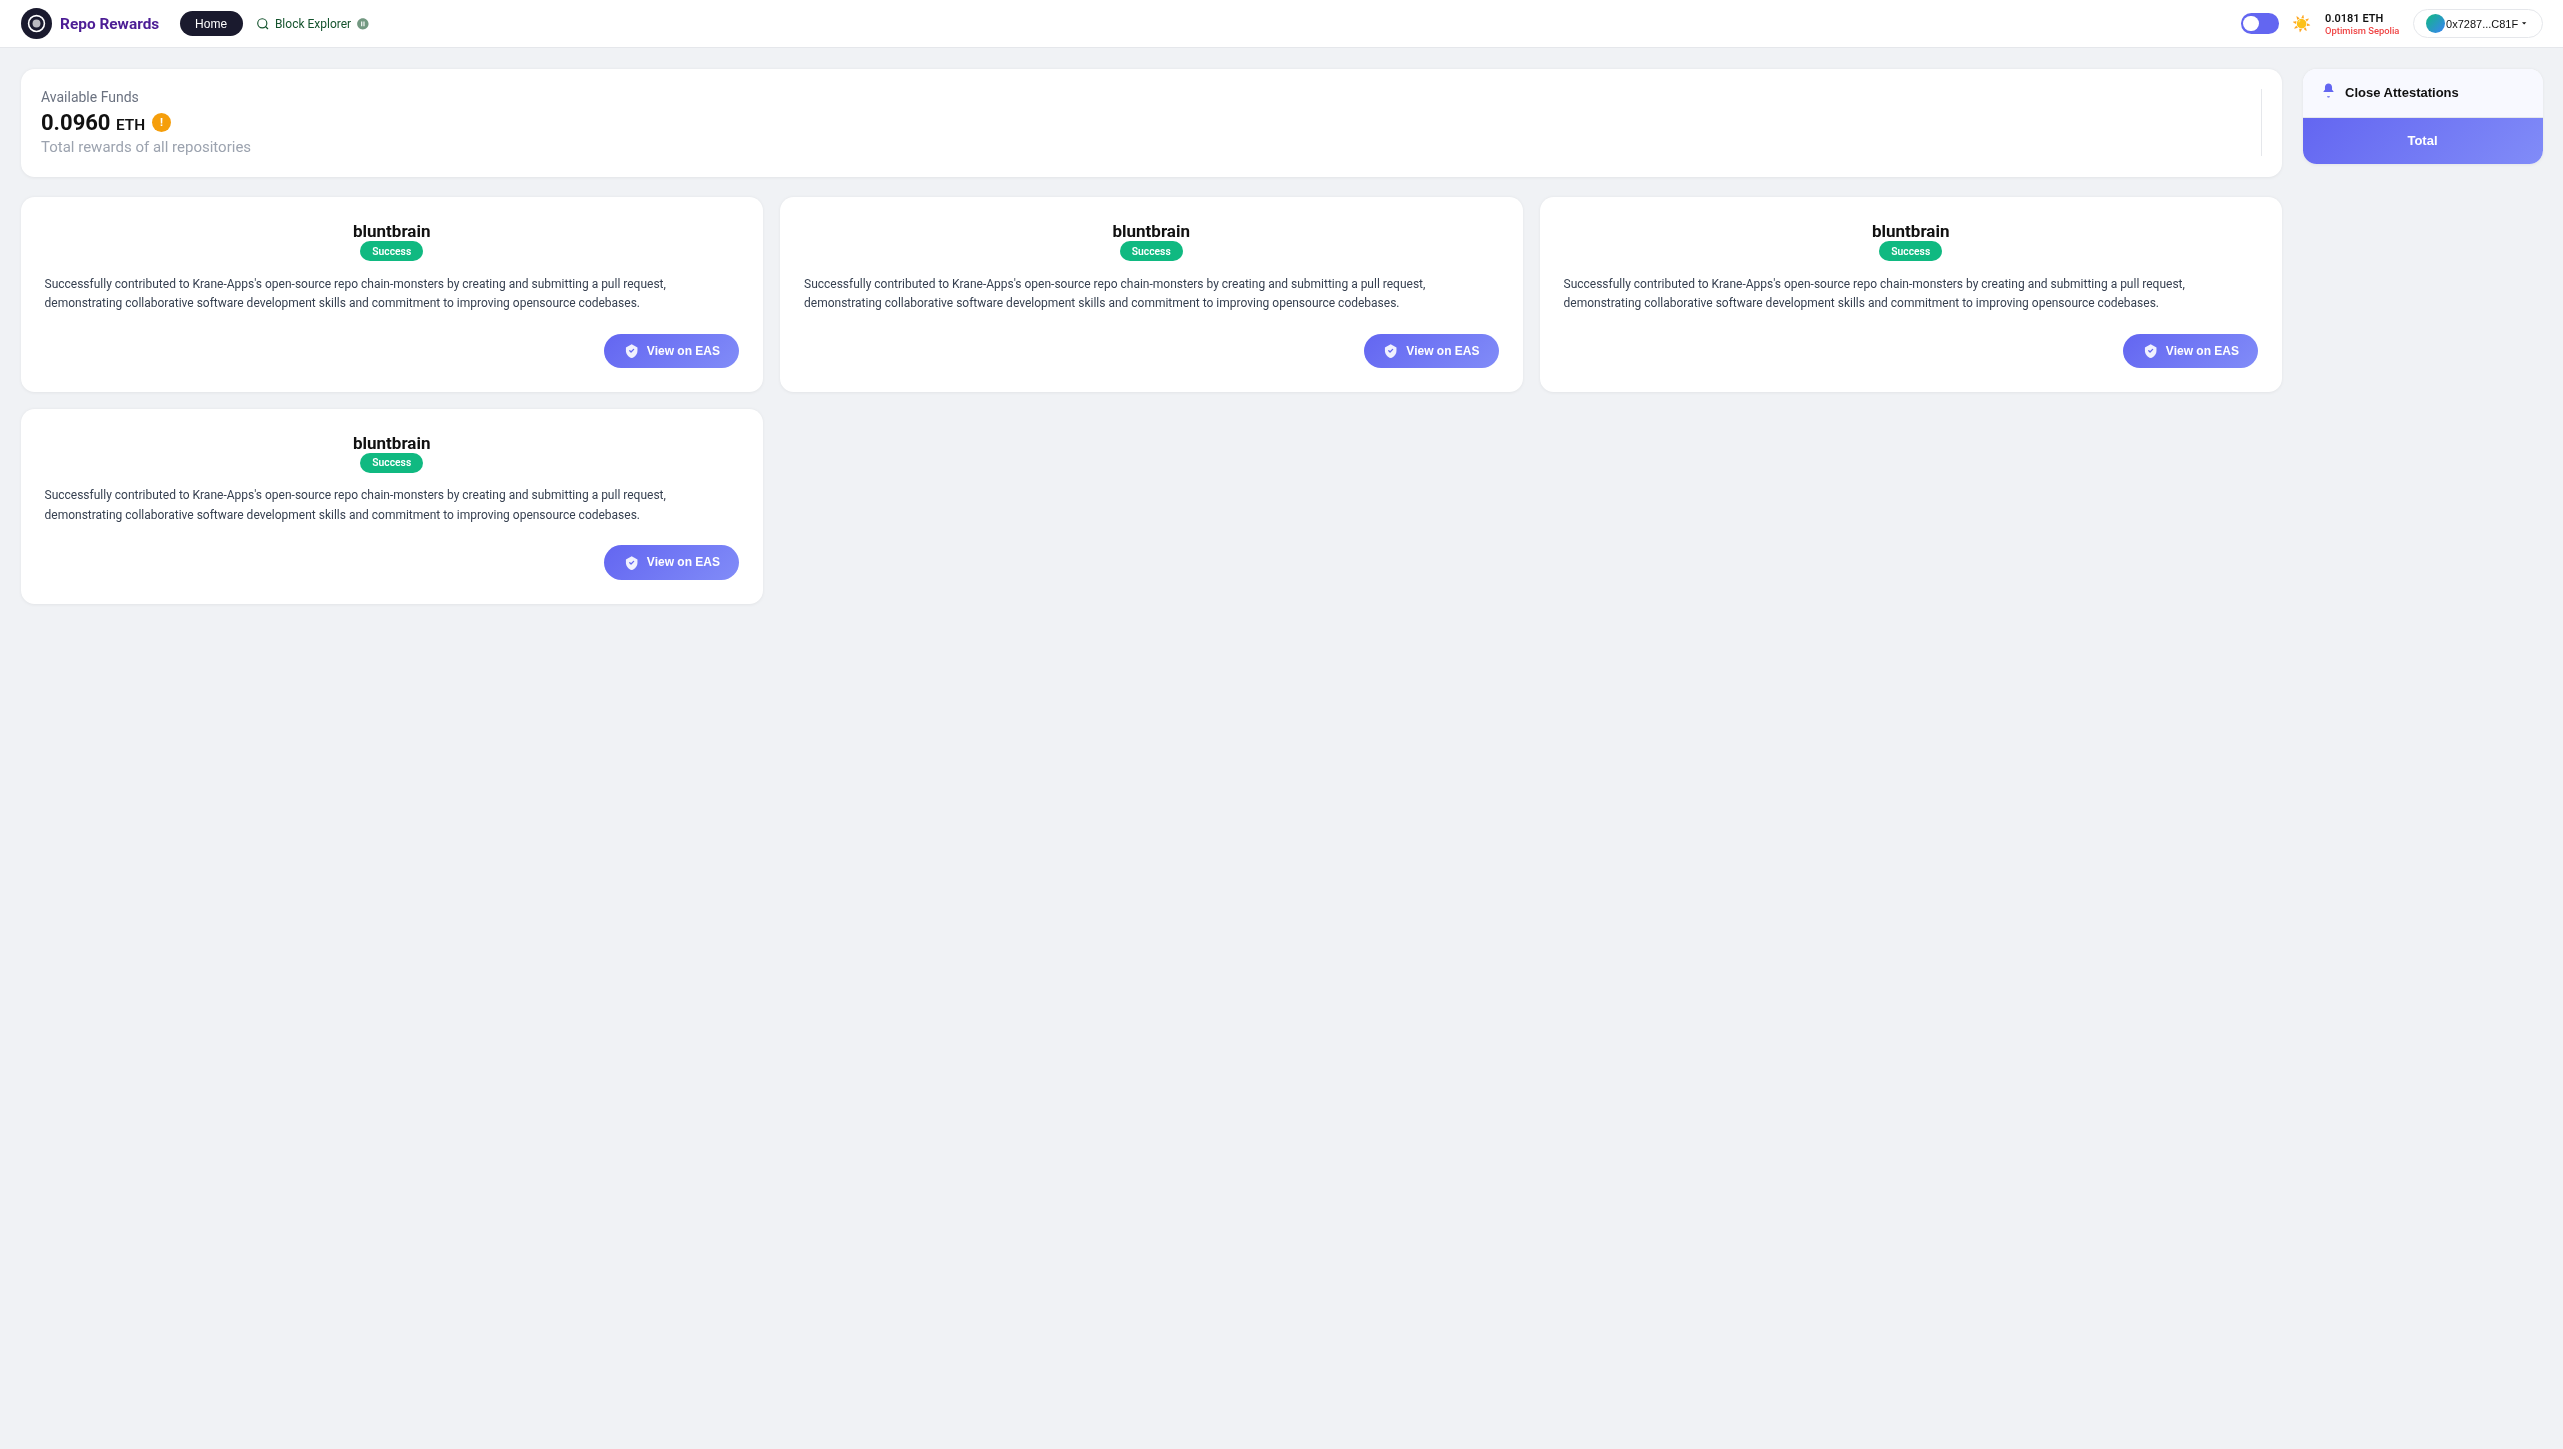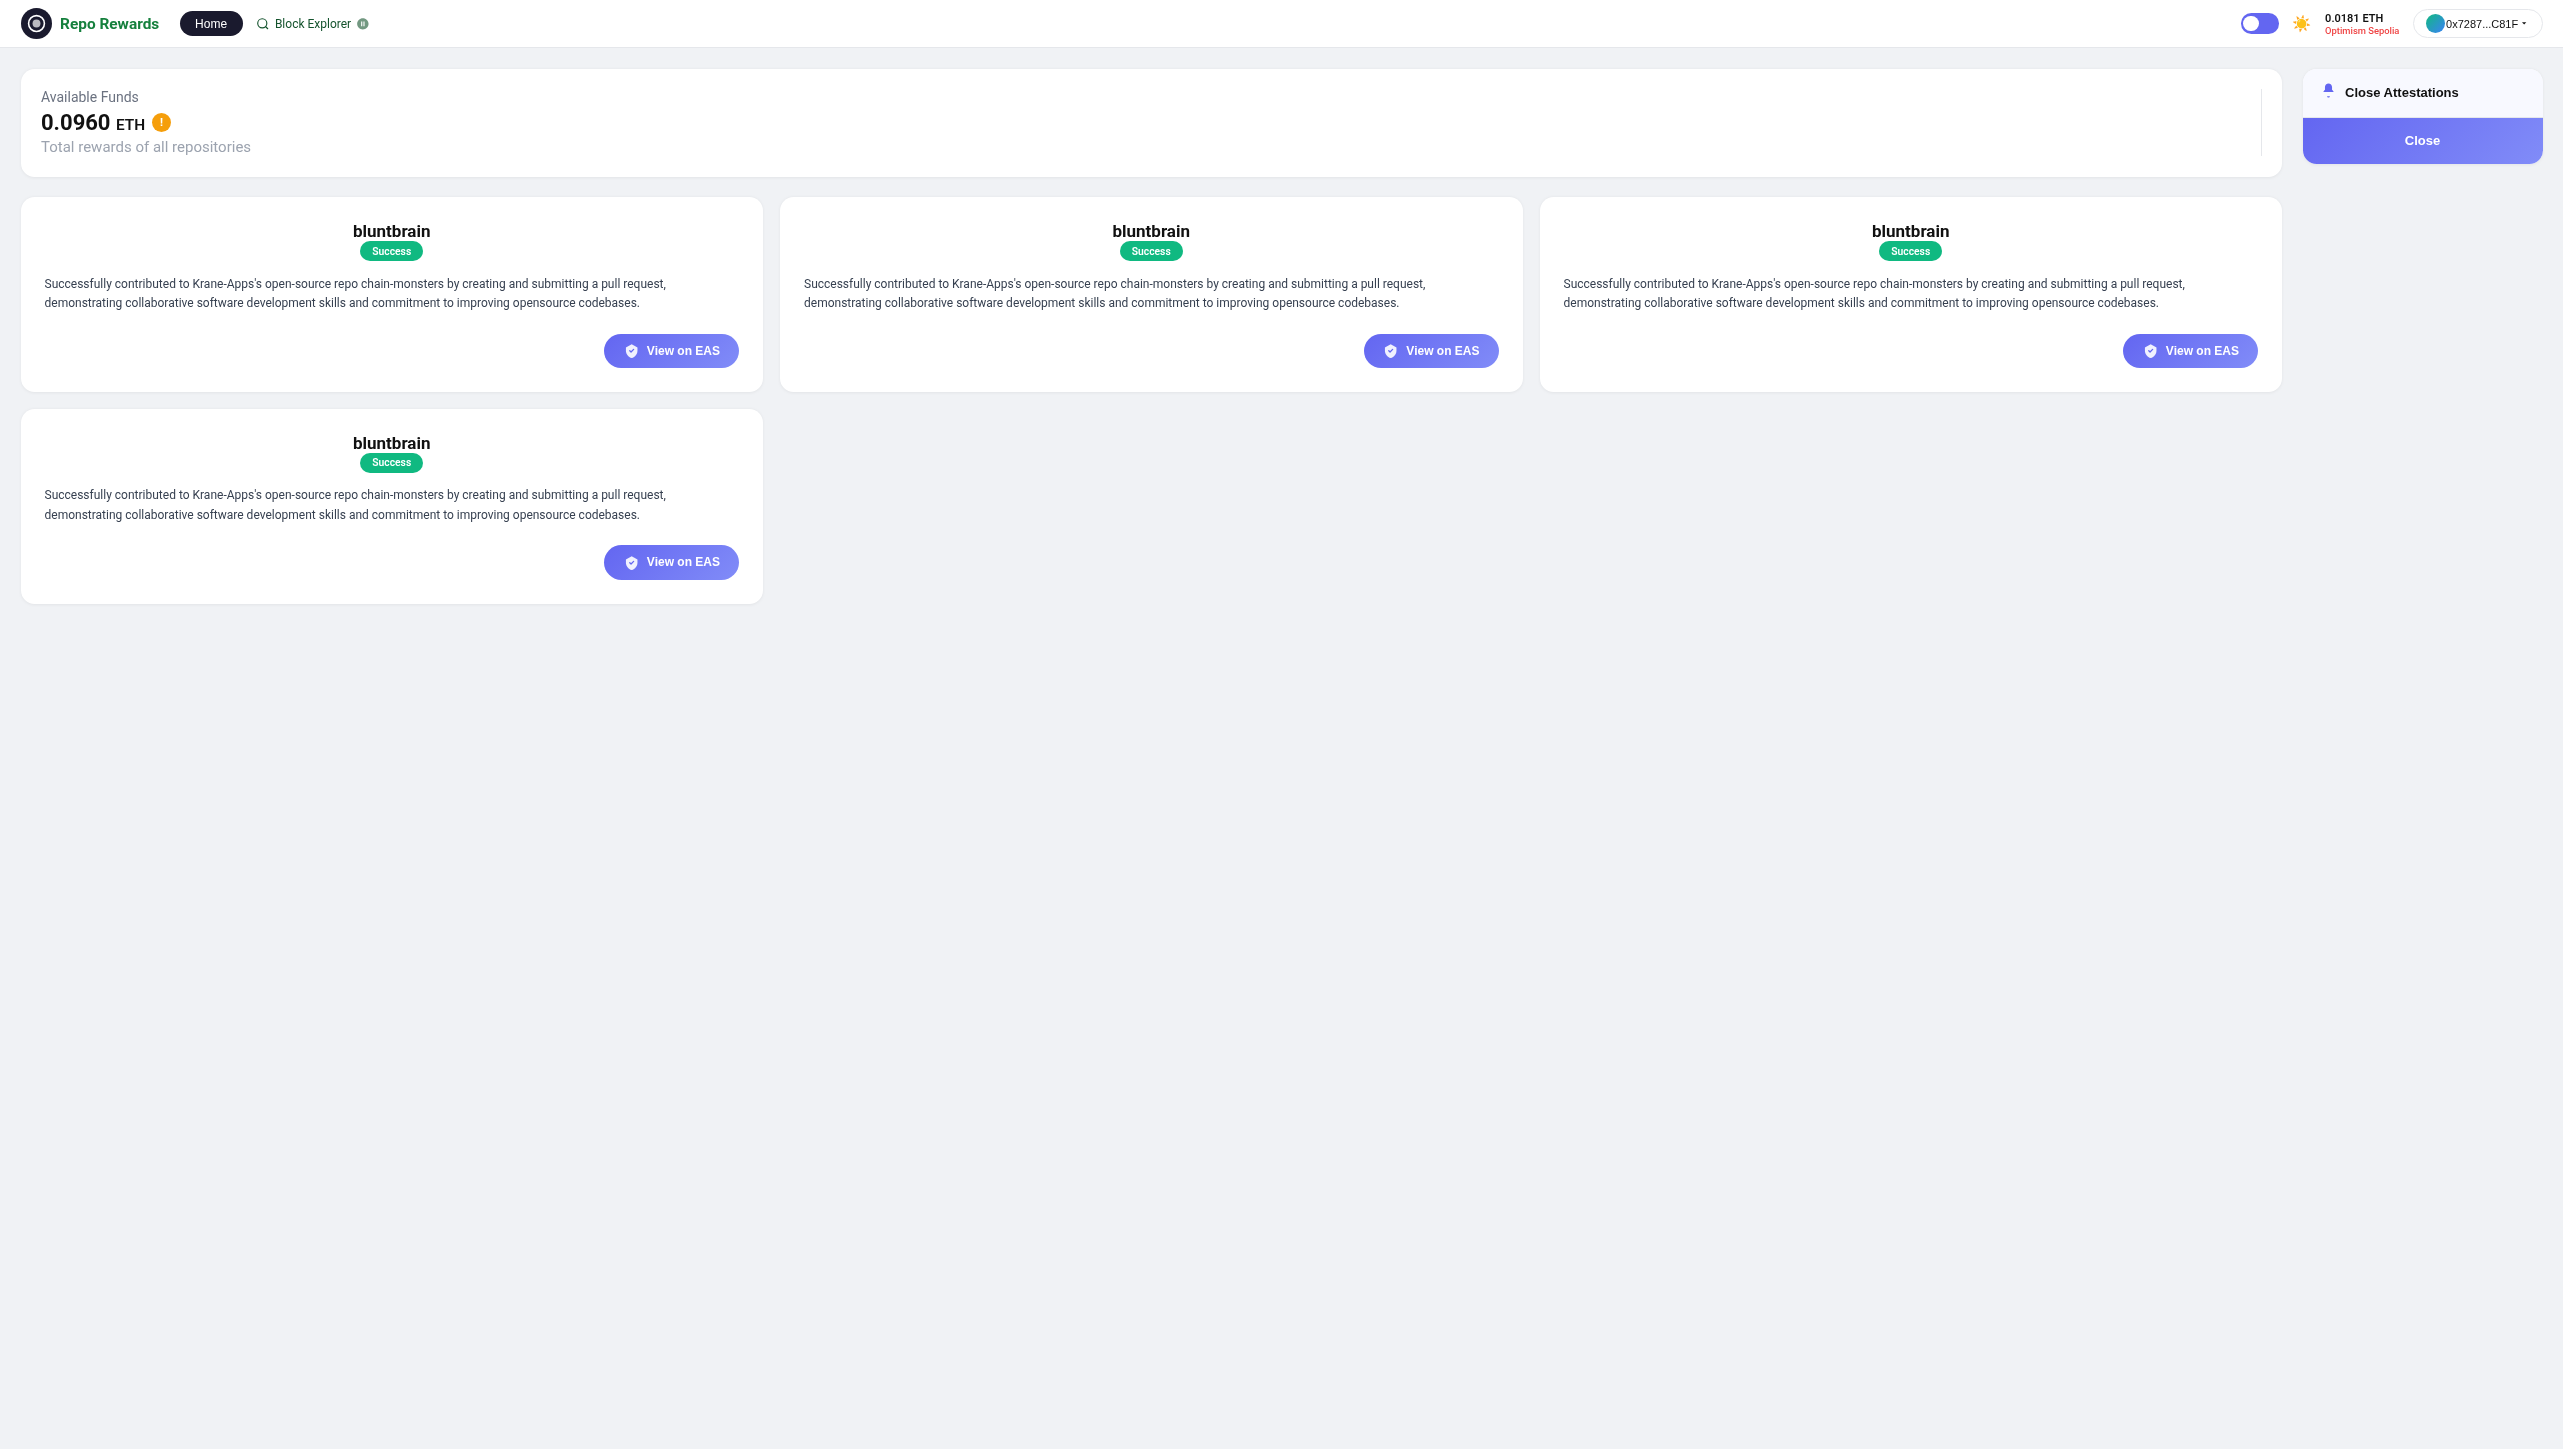--- a/index.html
+++ b/index.html
@@ -20,21 +20,21 @@
       position: sticky;
       top: 0;
       z-index: 100;
     }
     .navbar-logo {
       display: flex;
       align-items: center;
       gap: 8.6px;
       font-weight: 700;
       font-size: 15.4px;
-      color: #15803d;
+      color: #4c1d95;
       text-align: center;
     }
     .navbar-logo-icon {
       width: 31px;
       height: 31px;
       border-radius: 50%;
       background: #1a1a2e;
       display: flex;
       align-items: center;
       justify-content: center;
@@ -463,17 +463,17 @@
   <div class="right-sidebar">
     <div class="attestations-panel">
       <button class="close-attestations-btn">
         <span class="bell-icon">
           <svg width="17" height="17" viewBox="0 0 24 24" fill="#6366f1">
             <path d="M12 2C9.24 2 7 4.24 7 7v4l-2 2v1h14v-1l-2-2V7c0-2.76-2.24-5-5-5zm0 20c1.1 0 2-.9 2-2h-4c0 1.1.9 2 2 2z"></path>
           </svg>
         </span>
         <span>Close Attestations</span>
       </button>
-      <button class="login-btn">Close</button>
+      <button class="login-btn">Total</button>
     </div>
   </div>
 </div>
 
 
 </body></html>

